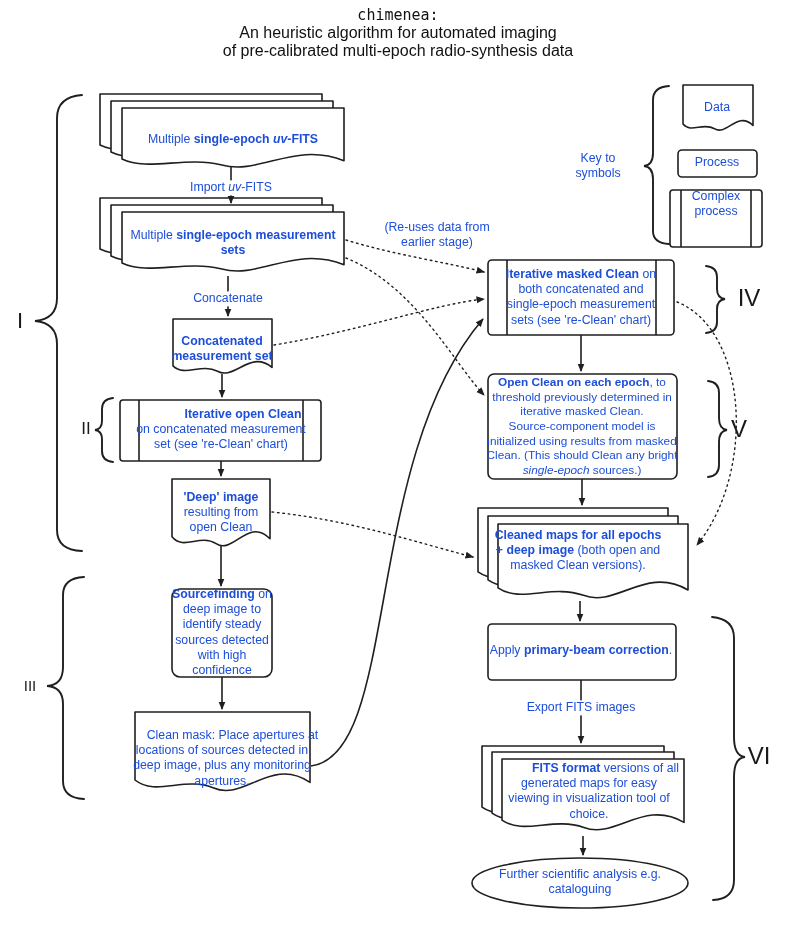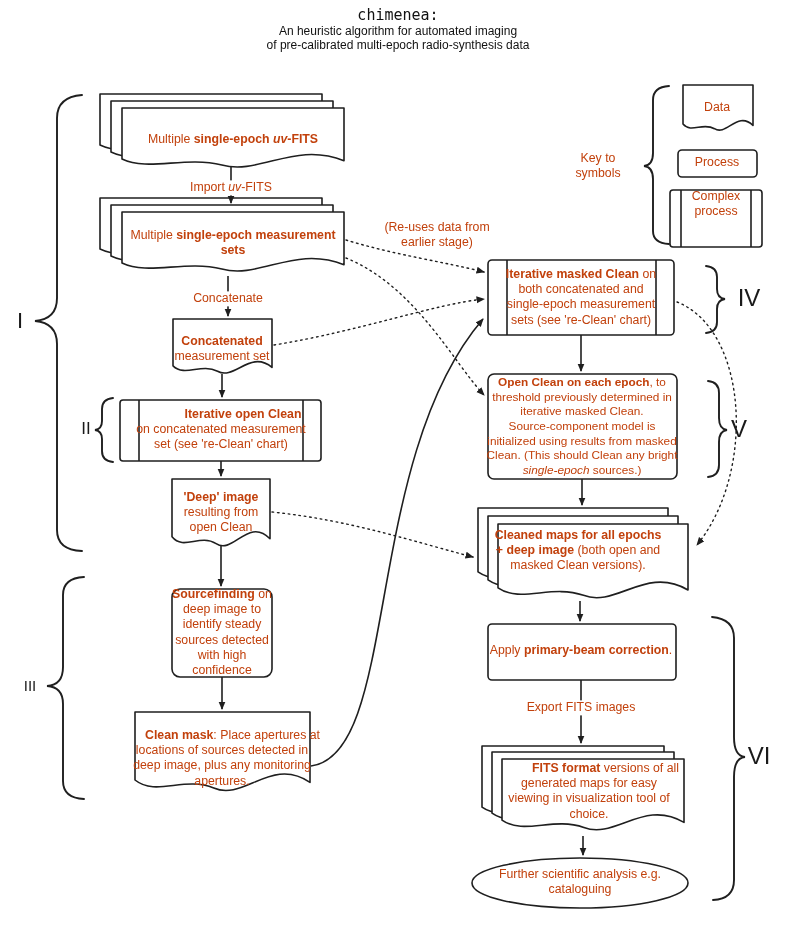--- a/index.html
+++ b/index.html
@@ -4,27 +4,27 @@
 <style>
   html,body{margin:0;padding:0;background:#fff;}
   #stage{position:relative;width:797px;height:930px;background:#fff;overflow:hidden;
          font-family:"Liberation Sans",sans-serif;color:#111;}
   #diagram-svg{position:absolute;left:0;top:0;}
   .shape{fill:#ffffff;stroke:#1f1f1f;stroke-width:1.6;stroke-linejoin:round;}
   .brace{fill:none;stroke:#1f1f1f;stroke-width:1.9;stroke-linecap:round;}
   .flow{fill:none;stroke:#1f1f1f;stroke-width:1.6;}
   .dotted{fill:none;stroke:#1f1f1f;stroke-width:1.4;stroke-dasharray:1.6 3.8;stroke-linecap:round;}
   .lbl{position:absolute;transform:translate(-50%,-50%);text-align:center;
-       font-size:12.3px;line-height:1.24;white-space:nowrap;color:#c2410c;}
+       font-size:12.3px;line-height:1.24;white-space:nowrap;color:#1d4ed8;}
   .edge-lbl{background:#ffffff;padding:0 3px;}
   .stage-num{font-size:24px;color:#1a1a1a;}
   .title-wrap{position:absolute;left:398px;top:6px;transform:translateX(-50%);
               text-align:center;white-space:nowrap;}
   .title-program{font-family:"DejaVu Sans Mono","Liberation Mono",monospace;font-size:15px;}
-  .title-sub{font-size:12px;}
+  .title-sub{font-size:16px;}
 </style>
 </head>
 <body>
 
 <div id="stage">
 
   <svg id="diagram-svg" width="797" height="930" viewBox="0 0 797 930">
     <defs>
       <marker id="arr" markerWidth="9" markerHeight="8" refX="7.5" refY="3.5" orient="auto" markerUnits="userSpaceOnUse">
         <path d="M0,0 L8.5,3.5 L0,7 Z" fill="#1f1f1f"></path>
@@ -129,25 +129,25 @@
   </svg>
 
   <div class="title-wrap">
     <div class="title-program">chimenea:</div>
     <div class="title-sub">An heuristic algorithm for automated imaging</div>
     <div class="title-sub">of pre-calibrated multi-epoch radio-synthesis data</div>
   </div>
 
   <div class="lbl" style="left:233px;top:140px;"><span>Multiple </span><span style="font-weight: bold;">single-epoch </span><span style="font-weight: bold; font-style: italic;">uv</span><span style="font-weight: bold;">-FITS</span></div>
   <div class="lbl" style="left:233px;top:243px;"><span>Multiple </span><span style="font-weight: bold;">single-epoch measurement</span><br><span style="font-weight: bold;">sets</span></div>
-  <div class="lbl" style="left:222px;top:349px;"><span style="font-weight: bold; margin-top: 22px;">Concatenated</span><br><span style="font-weight: normal; margin-top: 33px;">measurement set</span></div>
+  <div class="lbl" style="left:222px;top:349px;"><span style="font-weight: bold; margin-top: 22px;">Concatenated</span><br><span style="font-weight: bold; margin-top: 33px;">measurement set</span></div>
   <div class="lbl" style="left:221px;top:430px;"><span style="font-weight: bold; padding-left: 44px;">Iterative open Clean</span><br><span>on concatenated measurement</span><br><span>set (see 're-Clean' chart)</span></div>
   <div class="lbl" style="left:221px;top:513px;"><span style="font-weight: bold;">'Deep' image</span><br><span>resulting from</span><br><span>open Clean</span></div>
   <div class="lbl" style="left:222px;top:633px;"><span style="font-weight: bold;">Sourcefinding</span><span> on</span><br><span>deep image to</span><br><span>identify steady</span><br><span>sources detected</span><br><span>with high</span><br><span>confidence</span></div>
-  <div class="lbl" style="left:222px;top:758px;"><span style="font-weight: bold; margin-left: 21px;">Clean mask</span><span>: Place apertures at</span><br><span>locations of sources detected in</span><br><span>deep image, plus any monitoring</span><br><span>apertures.</span></div>
+  <div class="lbl" style="left:222px;top:758px;"><span style="font-weight: normal; margin-left: 21px;">Clean mask</span><span>: Place apertures at</span><br><span>locations of sources detected in</span><br><span>deep image, plus any monitoring</span><br><span>apertures.</span></div>
   <div class="lbl" style="left:581px;top:297px;"><span style="font-weight: bold;">Iterative masked Clean</span><span> on</span><br><span>both concatenated and</span><br><span>single-epoch measurement</span><br><span>sets (see 're-Clean' chart)</span></div>
   <div class="lbl" style="left:582px;top:426px;font-size:11.8px;"><span style="font-weight: bold;">Open Clean on each epoch</span><span>, to</span><br><span>threshold previously determined in</span><br><span>iterative masked Clean.</span><br><span>Source-component model is</span><br><span>initialized using results from masked</span><br><span>Clean. (This should Clean any bright</span><br><span style="font-style: italic;">single-epoch</span><span> sources.)</span></div>
   <div class="lbl" style="left:578px;top:551px;"><span style="font-weight: bold;">Cleaned maps for all epochs</span><br><span style="font-weight: bold;">+ deep image</span><span> (both open and</span><br><span>masked Clean versions).</span></div>
   <div class="lbl" style="left:581px;top:651px;"><span>Apply </span><span style="font-weight: bold;">primary-beam correction</span><span>.</span></div>
   <div class="lbl" style="left:589px;top:791px;"><span style="font-weight: bold; margin-left: 33px;">FITS format</span><span> versions of all</span><br><span>generated maps for easy</span><br><span>viewing in visualization tool of</span><br><span>choice.</span></div>
   <div class="lbl" style="left:580px;top:882px;"><span>Further scientific analysis e.g.</span><br><span>cataloguing</span></div>
 
   <div class="lbl edge-lbl" style="left:231px;top:188px;"><span>Import </span><span style="font-style: italic;">uv</span><span>-FITS</span></div>
   <div class="lbl edge-lbl" style="left:228px;top:299px;">Concatenate</div>
   <div class="lbl edge-lbl" style="left:581px;top:708px;">Export FITS images</div>

